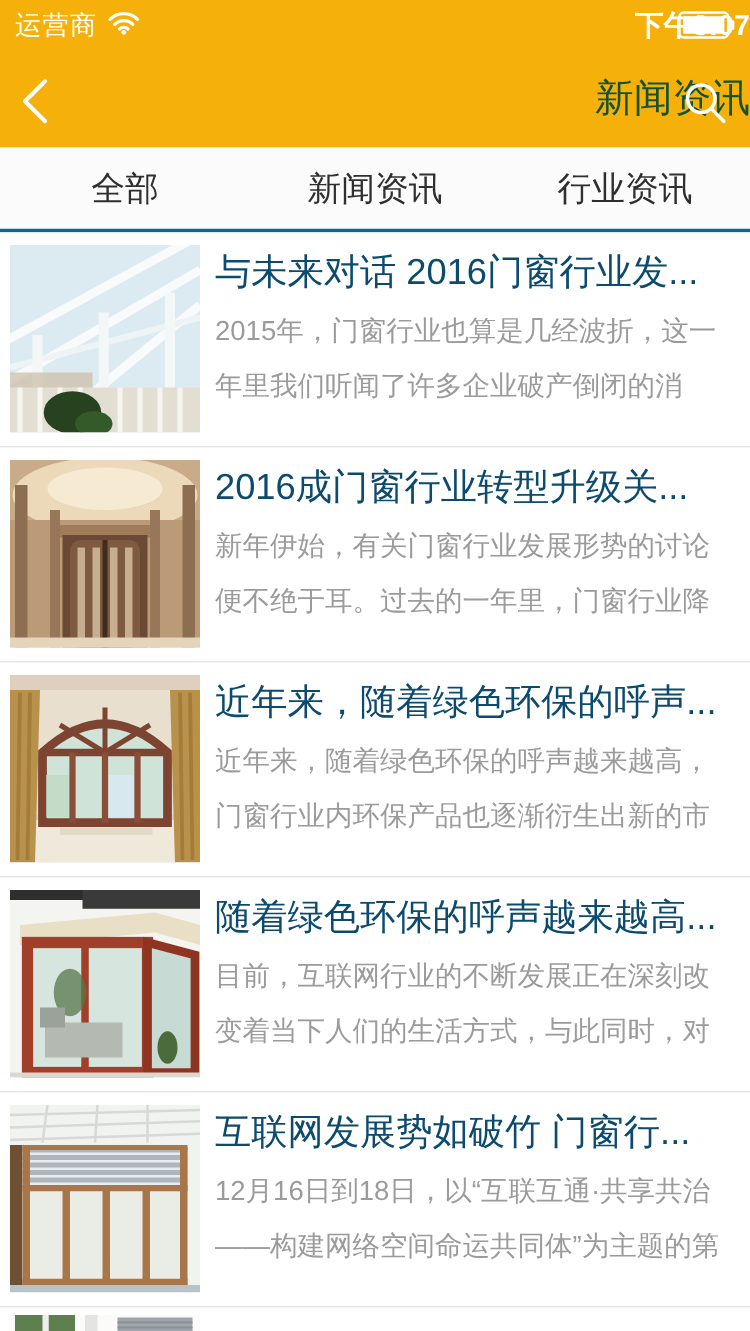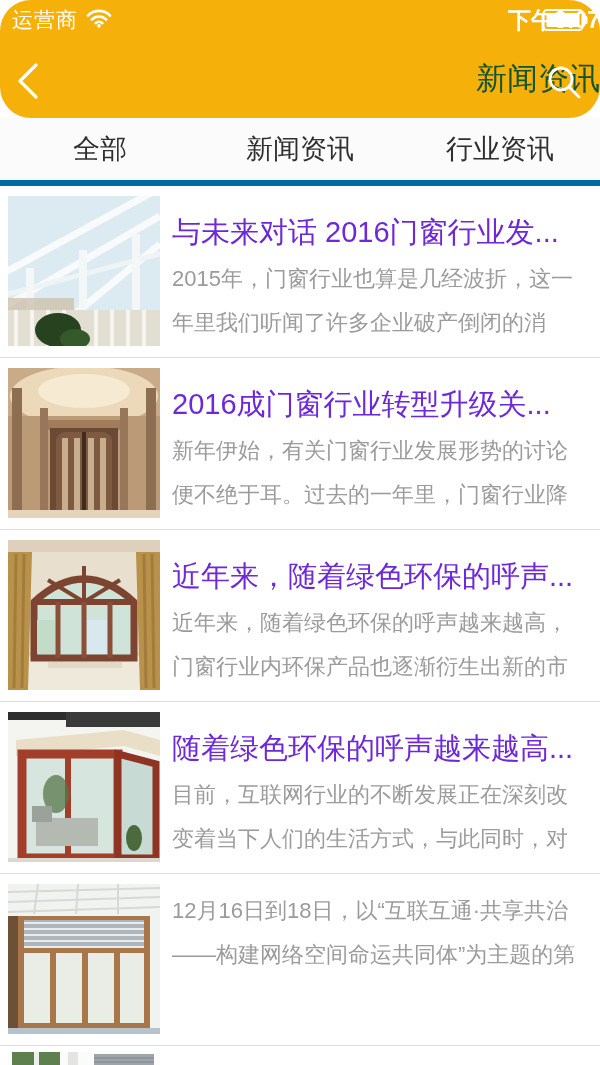--- a/index.html
+++ b/index.html
@@ -1,43 +1,43 @@
 <!DOCTYPE html>
 <html><head>
 <meta charset="utf-8">
 <style>
   * { margin:0; padding:0; box-sizing:border-box; }
   html,body { background:#fff; }
   body { font-family:"Liberation Sans","DejaVu Sans",sans-serif; }
   .app { width:600px; height:1065px; overflow:hidden; background:#ffffff; position:relative; }
 
   
-  .topbar { background:#F5B10A; height:118px; color:#fff;border-radius:31px; }
+  .topbar { background:#F5B10A; height:118px; color:#fff; }
   .statusbar { height:40px; position:relative; display:flex; align-items:center; padding:0 12px; }
   .sb-left { display:flex; align-items:center; gap:8px; z-index:2; }
   .carrier { font-size:21px; letter-spacing:1px; }
   .sb-time { position:absolute; left:0; right:0; text-align:right; font-size:23px; font-weight:bold; }
   .sb-batt { margin-left:auto; z-index:2; display:flex; align-items:center; }
 
   .navbar { height:78px; position:relative; display:flex; align-items:center; }
   .back-btn { position:absolute; left:16px; top:22px; width:24px; height:38px; cursor:pointer; }
   .nav-title { position:absolute; left:0; right:0; text-align:right; font-size:31px; color:#14532d; }
   .search-btn { position:absolute; right:18px; top:24px; width:36px; height:36px; cursor:pointer; }
 
   
-  .tabs { height:68px; background:#fbfbfb; border-bottom:6px solid #0369a1; display:flex; }
+  .tabs { height:68px; background:#fbfbfb; border-bottom:3px solid #0369a1; display:flex; }
   .tab { flex:1; display:flex; align-items:center; justify-content:center; font-size:27px; color:#2f2f2f; cursor:pointer; }
 
   
   .list { background:#fff; }
   .item { height:172px; border-bottom:1px solid #dcdcdc; background:#fff; display:flex; padding:10px 8px 0 8px; cursor:pointer; }
   .thumb { width:152px; height:150px; flex:none; overflow:hidden; background:#eee; }
   .thumb svg { display:block; }
   .content { flex:1; margin-left:12px; padding-right:4px; overflow:hidden; }
-  .n-title { font-size:29px; line-height:40px; color:#6d28d9; white-space:nowrap; overflow:hidden; margin-top:16px; }
+  .n-title { font-size:29px; line-height:40px; color:#0c4a6e; white-space:nowrap; overflow:hidden; margin-top:2px; }
   .n-summary { margin-top:5px; font-size:22px; line-height:44px; color:#9b9b9b;
                display:-webkit-box; -webkit-line-clamp:3; -webkit-box-orient:vertical;
                overflow:hidden; max-height:94px; }
   .item.partial { height:19px; border-bottom:none; padding-top:6px; }
   .item.partial .thumb { height:13px; }
 </style>
 </head>
 <body>
 
 <div class="app">
@@ -250,20 +250,21 @@
             <rect x="106" y="66" width="6" height="78"></rect>
             <rect x="136" y="34" width="6" height="110"></rect>
             <rect x="10" y="64" width="132" height="5"></rect>
             <rect x="10" y="139" width="132" height="5"></rect>
             <rect x="10" y="32" width="132" height="4"></rect>
           </g>
           <rect x="0" y="144" width="152" height="6" fill="#b7c3cb"></rect>
         </svg>
       </div>
       <div class="content">
+        <div class="n-title">互联网发展势如破竹 门窗行...</div>
         <div class="n-summary">12月16日到18日，以“互联互通·共享共治——构建网络空间命运共同体”为主题的第二届世界互联网大会在乌镇举...</div>
       </div>
     </div>
 
     <div class="item partial">
       <div class="thumb">
         <svg width="152" height="13" viewBox="0 0 152 13">
           <rect width="152" height="13" fill="#fbfbfa"></rect>
           <rect x="4" y="0" width="48" height="13" fill="#5e7f4e"></rect>
           <rect x="26" y="0" width="5" height="13" fill="#eef0ee"></rect>

